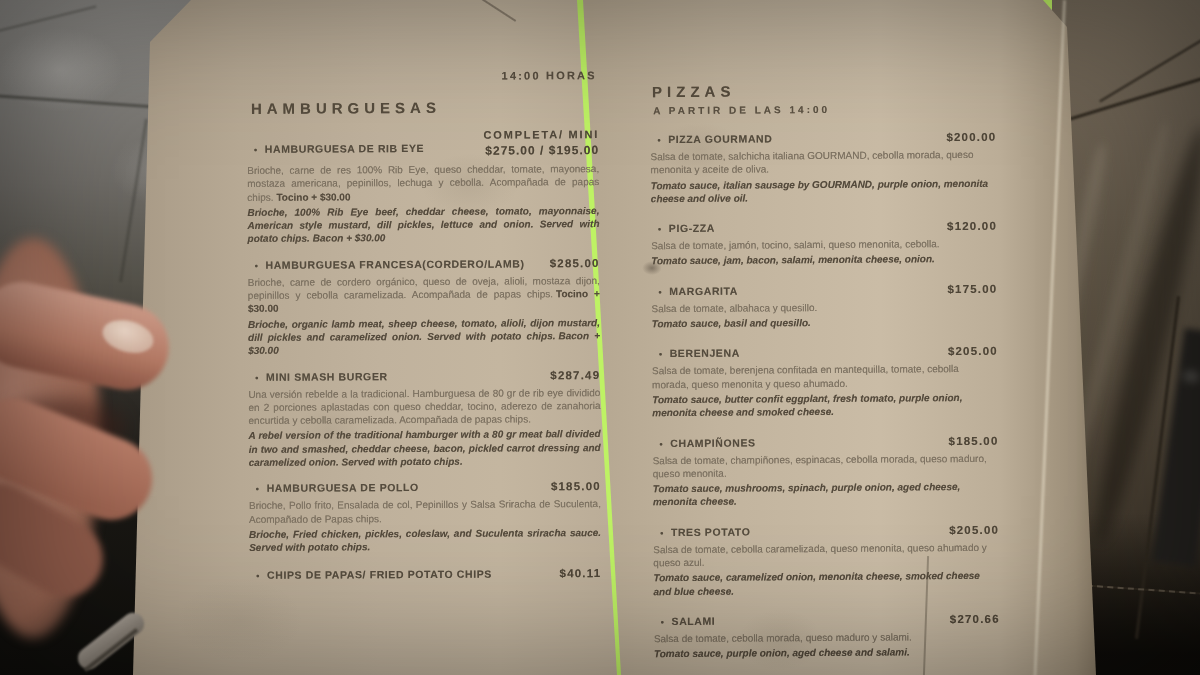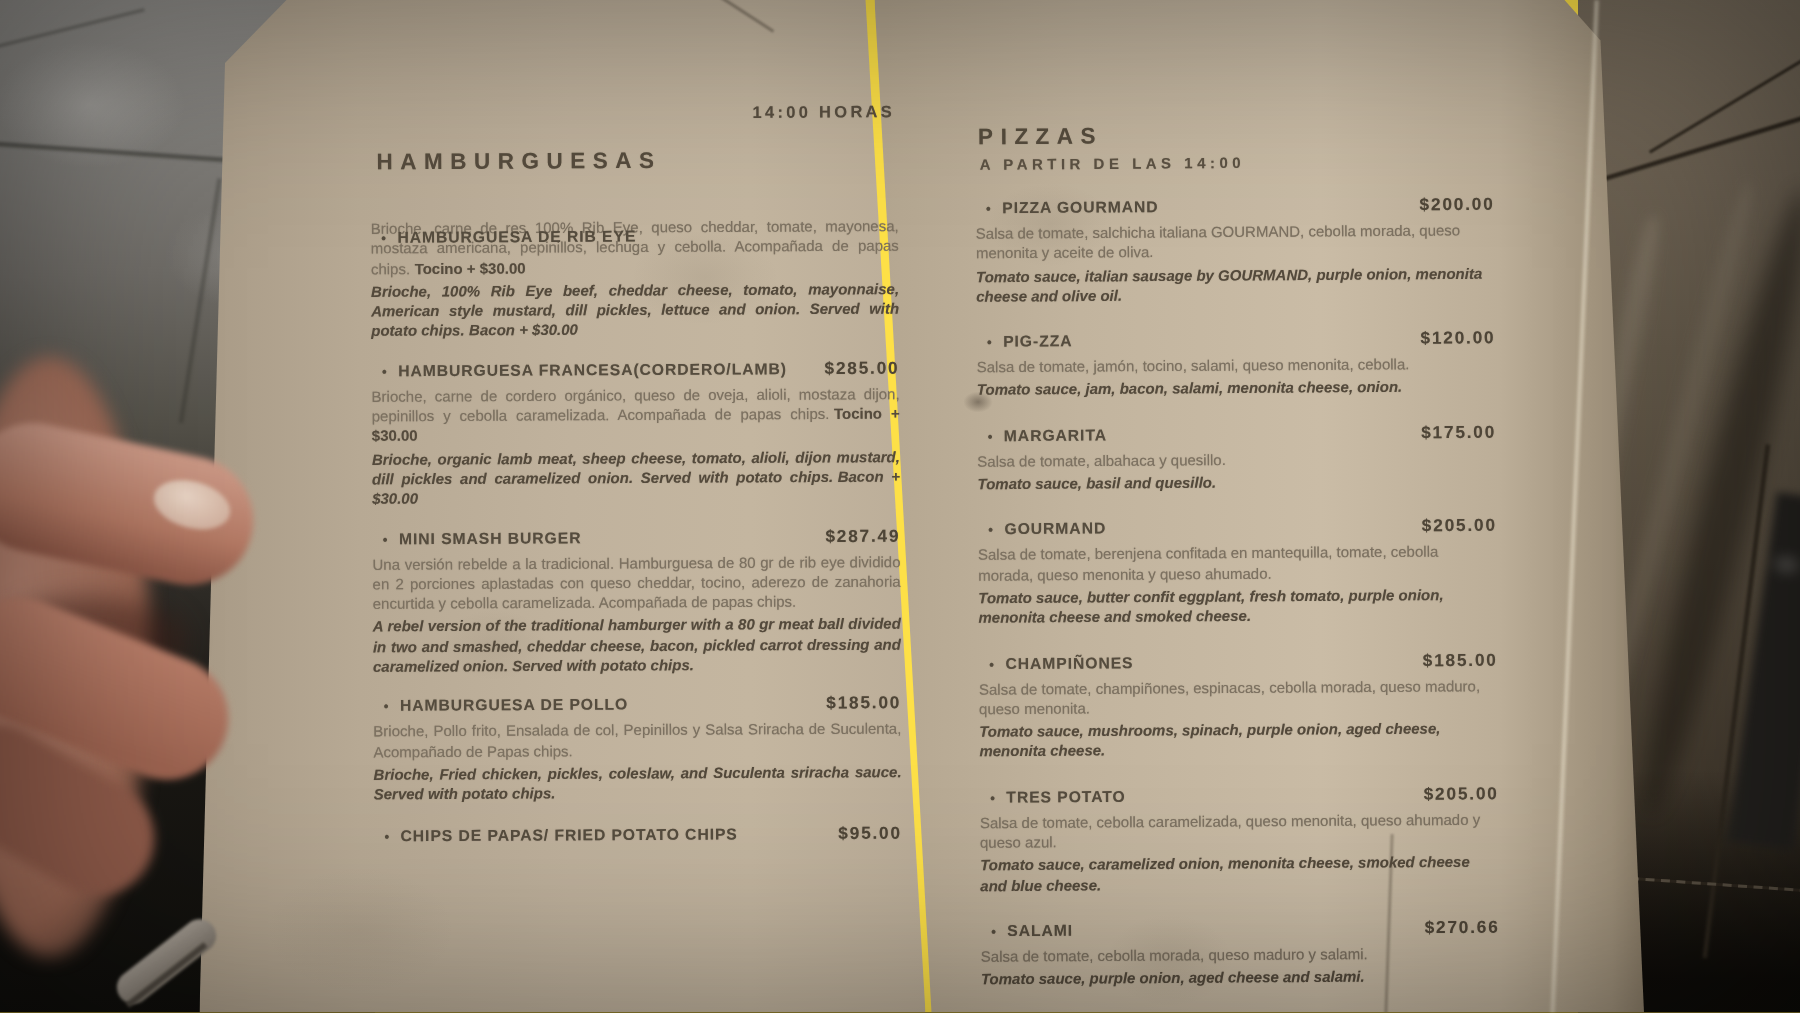--- a/index.html
+++ b/index.html
@@ -1,18 +1,18 @@
 <!DOCTYPE html>
 <html><head>
 <meta charset="utf-8">
 <style>
   * { margin:0; padding:0; box-sizing:border-box; }
   html,body { background:#0c0b09; }
   body { font-family:"Liberation Sans", sans-serif; }
-  .scene { position:relative; width:1200px; height:675px; overflow:hidden; background:#fde047; }
+  .scene { position:relative; width:1200px; height:675px; overflow:hidden; background:#bef264; }
 
   
   .floor { position:absolute; left:0; top:0; width:250px; height:675px;
     background:
       radial-gradient(90px 60px at 60px 70px, rgba(178,176,172,.55), transparent 70%),
       radial-gradient(70px 50px at 160px 170px, rgba(150,148,144,.45), transparent 70%),
       linear-gradient(178deg,#8f8d89 0%,#817f7b 14%,#6f6c67 27%,#545149 42%,#2f2c27 58%,#1a1814 72%,#0f0e0b 100%); }
   .grout { position:absolute; background:rgba(44,43,39,.55); filter:blur(1px); }
   .g1 { left:-12px; top:102px; width:235px; height:3px; transform:rotate(4deg); }
   .g2 { left:132px; top:118px; width:3px; height:165px; transform:rotate(9deg); opacity:.6; }
@@ -67,21 +67,21 @@
   .subtitle { font-size:10px; font-weight:bold; letter-spacing:3px; color:#5c5243; margin:5px 0 0 3px; }
 
   .item .row { display:flex; justify-content:space-between; align-items:baseline; margin-top:13px; }
   .content-right .item .row { margin-top:17px; }
   .iname { font-size:10.5px; font-weight:bold; letter-spacing:.6px; color:#554c3e; padding-left:7px; }
   .blt { margin-right:7px; font-size:9px; }
   .price { font-size:11.5px; font-weight:bold; letter-spacing:1.2px; color:#4e4537; white-space:nowrap; }
   .hdrblk { text-align:right; margin-top:-16px; }
   .hdr-line { font-size:11px; font-weight:bold; letter-spacing:1.8px; color:#50473a; }
   .hdr-vals { font-size:12px; font-weight:bold; letter-spacing:1px; color:#4e4537; margin-top:3px; }
-  .first-name { position:relative; top:23px; }
+  .first-name { position:relative; top:13px; }
   p.es { font-size:10px; line-height:1.33; margin:5px 0 0; text-align:justify; color:#7c7161; }
   p.en { font-size:10px; line-height:1.33; margin:2px 0 0; text-align:justify; font-weight:bold; font-style:italic; color:#53493b; }
   .content-right p.es, .content-right p.en { text-align:left; }
   .note { margin-left:3px; color:#554b3d; font-weight:bold; }
   .note2 { margin-left:3px; }
   .item-chips { margin-top:14px; }
 
   
   .hand { position:absolute; inset:0; }
   .palm { position:absolute; left:-34px; top:238px; width:134px; height:400px; border-radius:50%;
@@ -131,20 +131,24 @@
   <div class="crease-r"></div>
   <div class="edge-light"></div>
 
   <div class="content content-left">
     <div class="time-note">14:00 HORAS</div>
     <h1 class="sec">HAMBURGUESAS</h1>
 
     <div class="item">
       <div class="row">
         <div class="iname first-name"><span class="blt">•</span><span>HAMBURGUESA DE RIB EYE</span></div>
+        <div class="hdrblk">
+          <div class="hdr-line">COMPLETA/ MINI</div>
+          <div class="hdr-vals">$275.00 / $195.00</div>
+        </div>
       </div>
       <p class="es"><span>Brioche, carne de res 100% Rib Eye, queso cheddar, tomate, mayonesa, mostaza americana, pepinillos, lechuga y cebolla. Acompañada de papas chips.</span><strong class="note">Tocino + $30.00</strong></p>
       <p class="en"><span>Brioche, 100% Rib Eye beef, cheddar cheese, tomato, mayonnaise, American style mustard, dill pickles, lettuce and onion. Served with potato chips.</span><span class="note2">Bacon + $30.00</span></p>
     </div>
 
     <div class="item">
       <div class="row">
         <div class="iname"><span class="blt">•</span><span>HAMBURGUESA FRANCESA(CORDERO/LAMB)</span></div>
         <div class="price">$285.00</div>
       </div>
@@ -166,21 +170,21 @@
         <div class="iname"><span class="blt">•</span><span>HAMBURGUESA DE POLLO</span></div>
         <div class="price">$185.00</div>
       </div>
       <p class="es">Brioche, Pollo frito, Ensalada de col, Pepinillos y Salsa Sriracha de Suculenta, Acompañado de Papas chips.</p>
       <p class="en">Brioche, Fried chicken, pickles, coleslaw, and Suculenta sriracha sauce. Served with potato chips.</p>
     </div>
 
     <div class="item item-chips">
       <div class="row">
         <div class="iname"><span class="blt">•</span><span>CHIPS DE PAPAS/ FRIED POTATO CHIPS</span></div>
-        <div class="price">$95.00</div>
+        <div class="price">$40.11</div>
       </div>
     </div>
   </div>
 
   <div class="content content-right">
     <h1 class="sec">PIZZAS</h1>
     <div class="subtitle">A PARTIR DE LAS 14:00</div>
 
     <div class="item">
       <div class="row">
@@ -204,21 +208,21 @@
       <div class="row">
         <div class="iname"><span class="blt">•</span><span>MARGARITA</span></div>
         <div class="price">$175.00</div>
       </div>
       <p class="es">Salsa de tomate, albahaca y quesillo.</p>
       <p class="en">Tomato sauce, basil and quesillo.</p>
     </div>
 
     <div class="item">
       <div class="row">
-        <div class="iname"><span class="blt">•</span><span>GOURMAND</span></div>
+        <div class="iname"><span class="blt">•</span><span>BERENJENA</span></div>
         <div class="price">$205.00</div>
       </div>
       <p class="es">Salsa de tomate, berenjena confitada en mantequilla, tomate, cebolla morada, queso menonita y queso ahumado.</p>
       <p class="en">Tomato sauce, butter confit eggplant, fresh tomato, purple onion, menonita cheese and smoked cheese.</p>
     </div>
 
     <div class="item">
       <div class="row">
         <div class="iname"><span class="blt">•</span><span>CHAMPIÑONES</span></div>
         <div class="price">$185.00</div>

